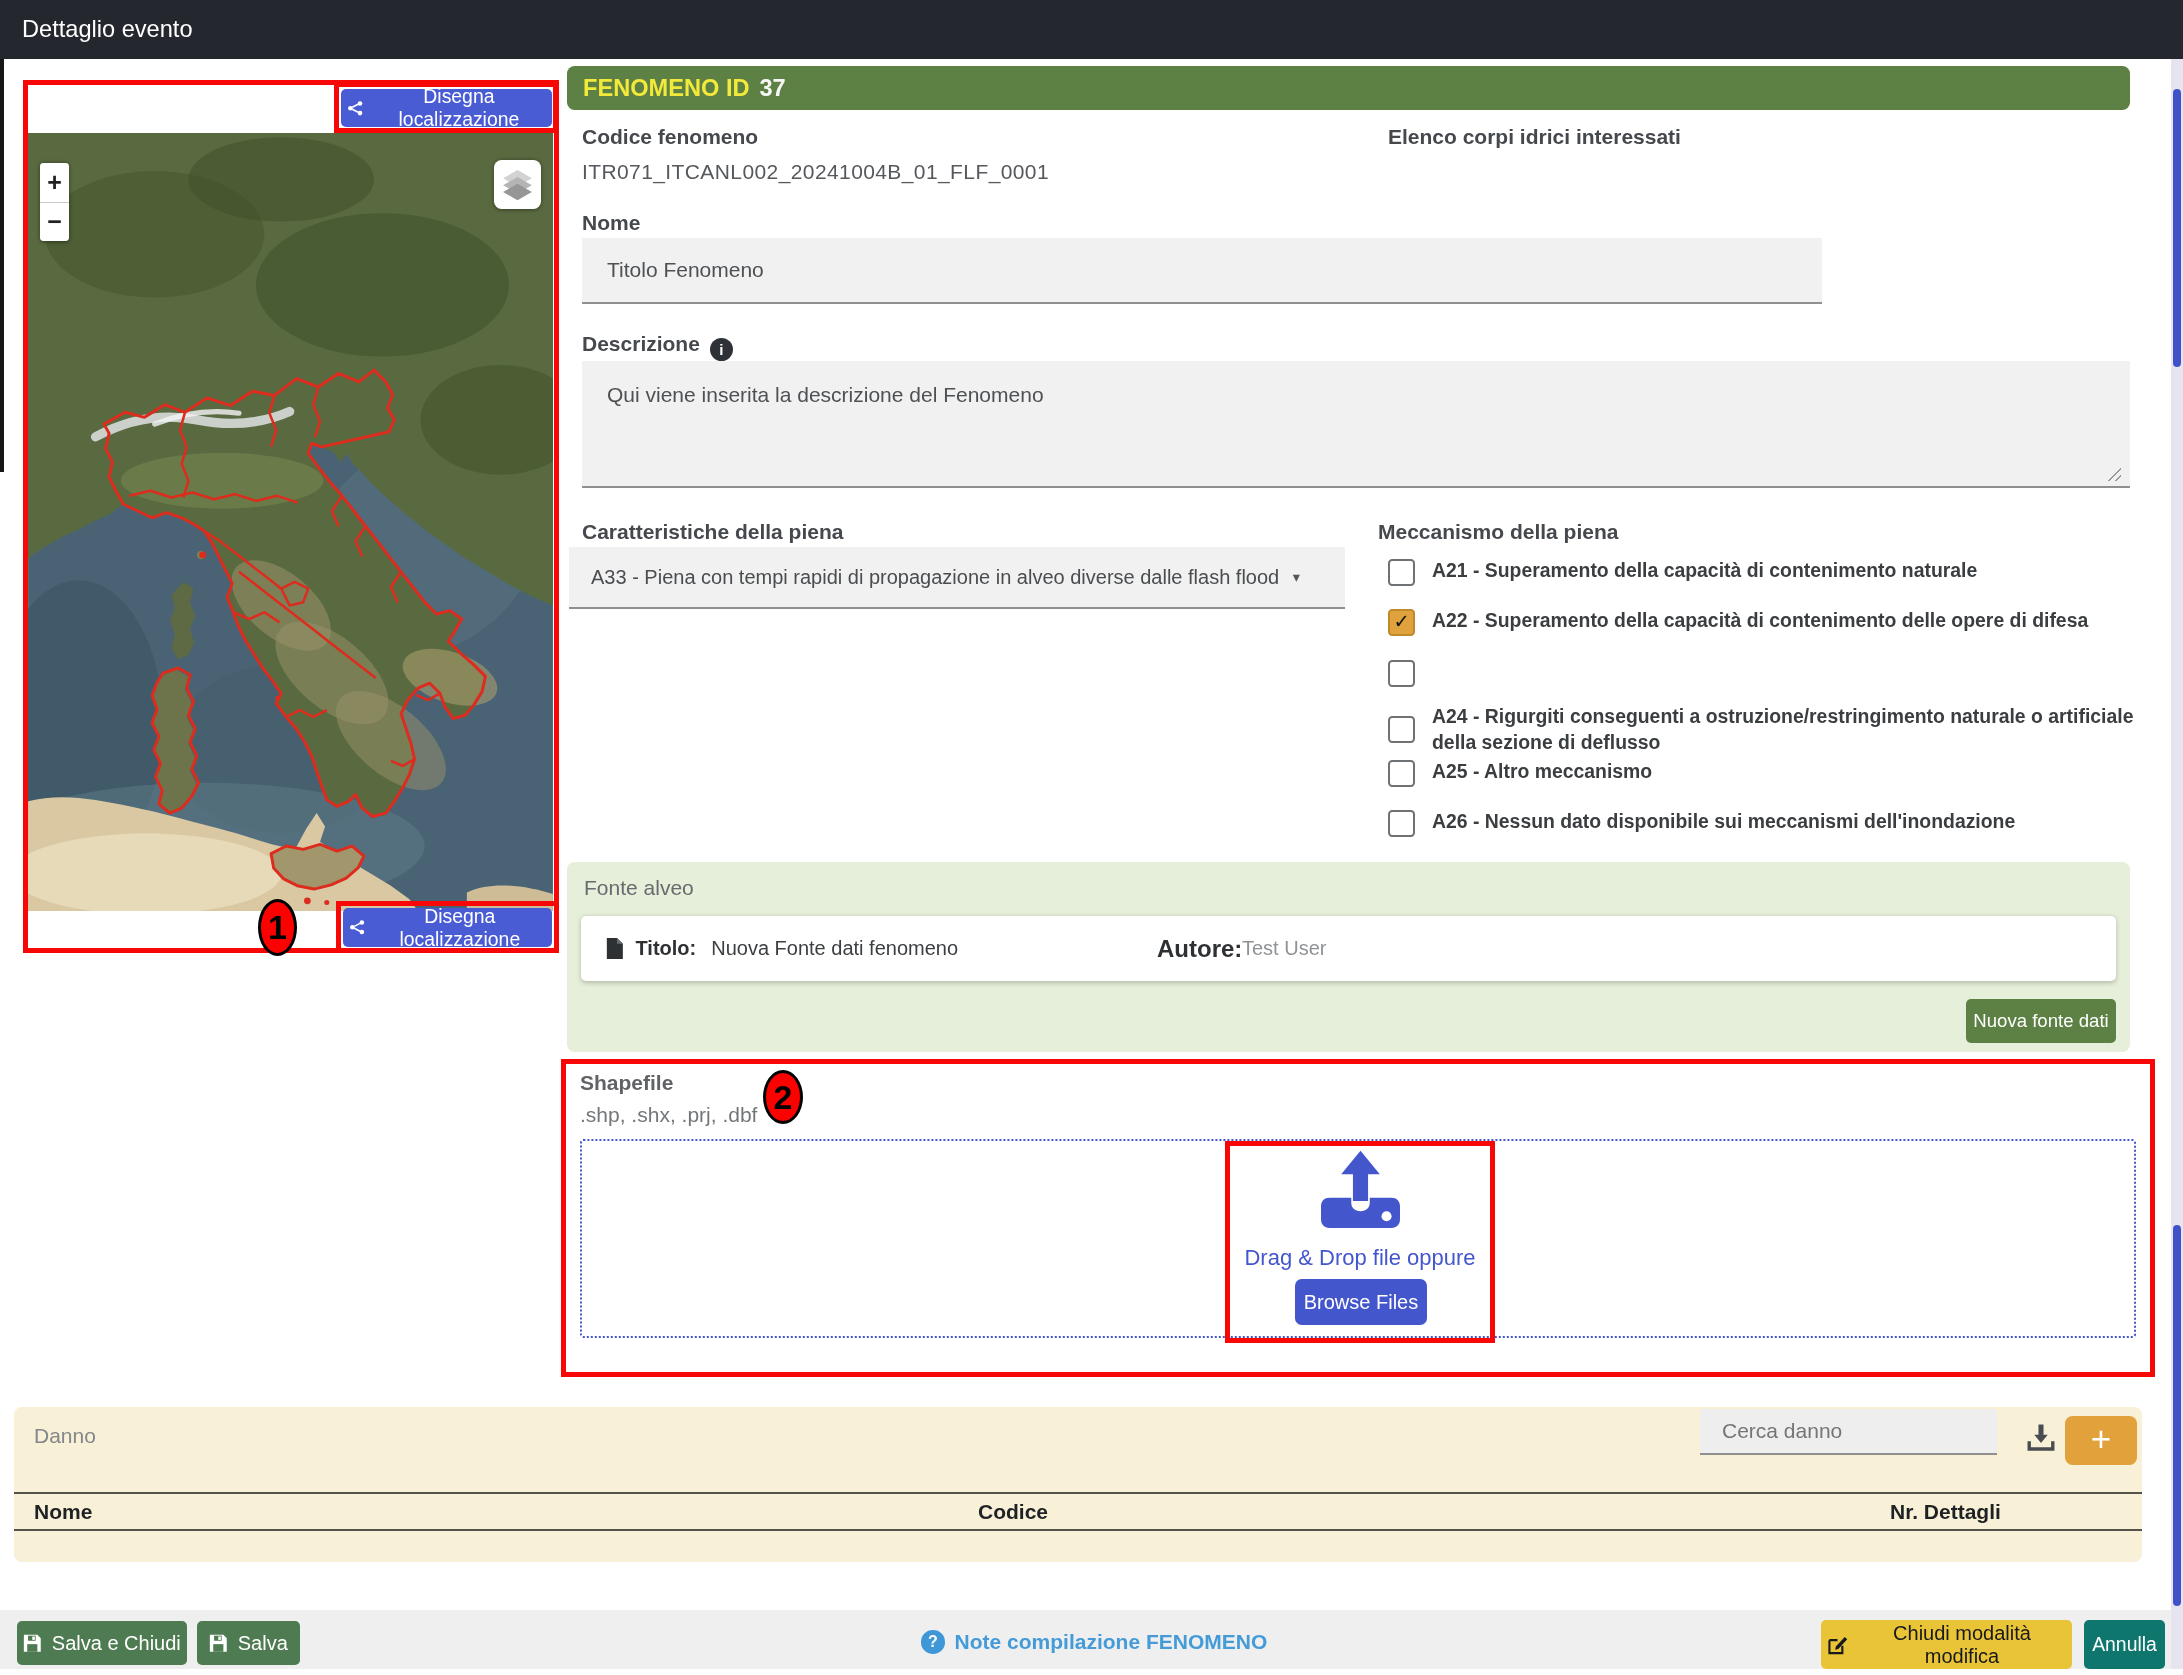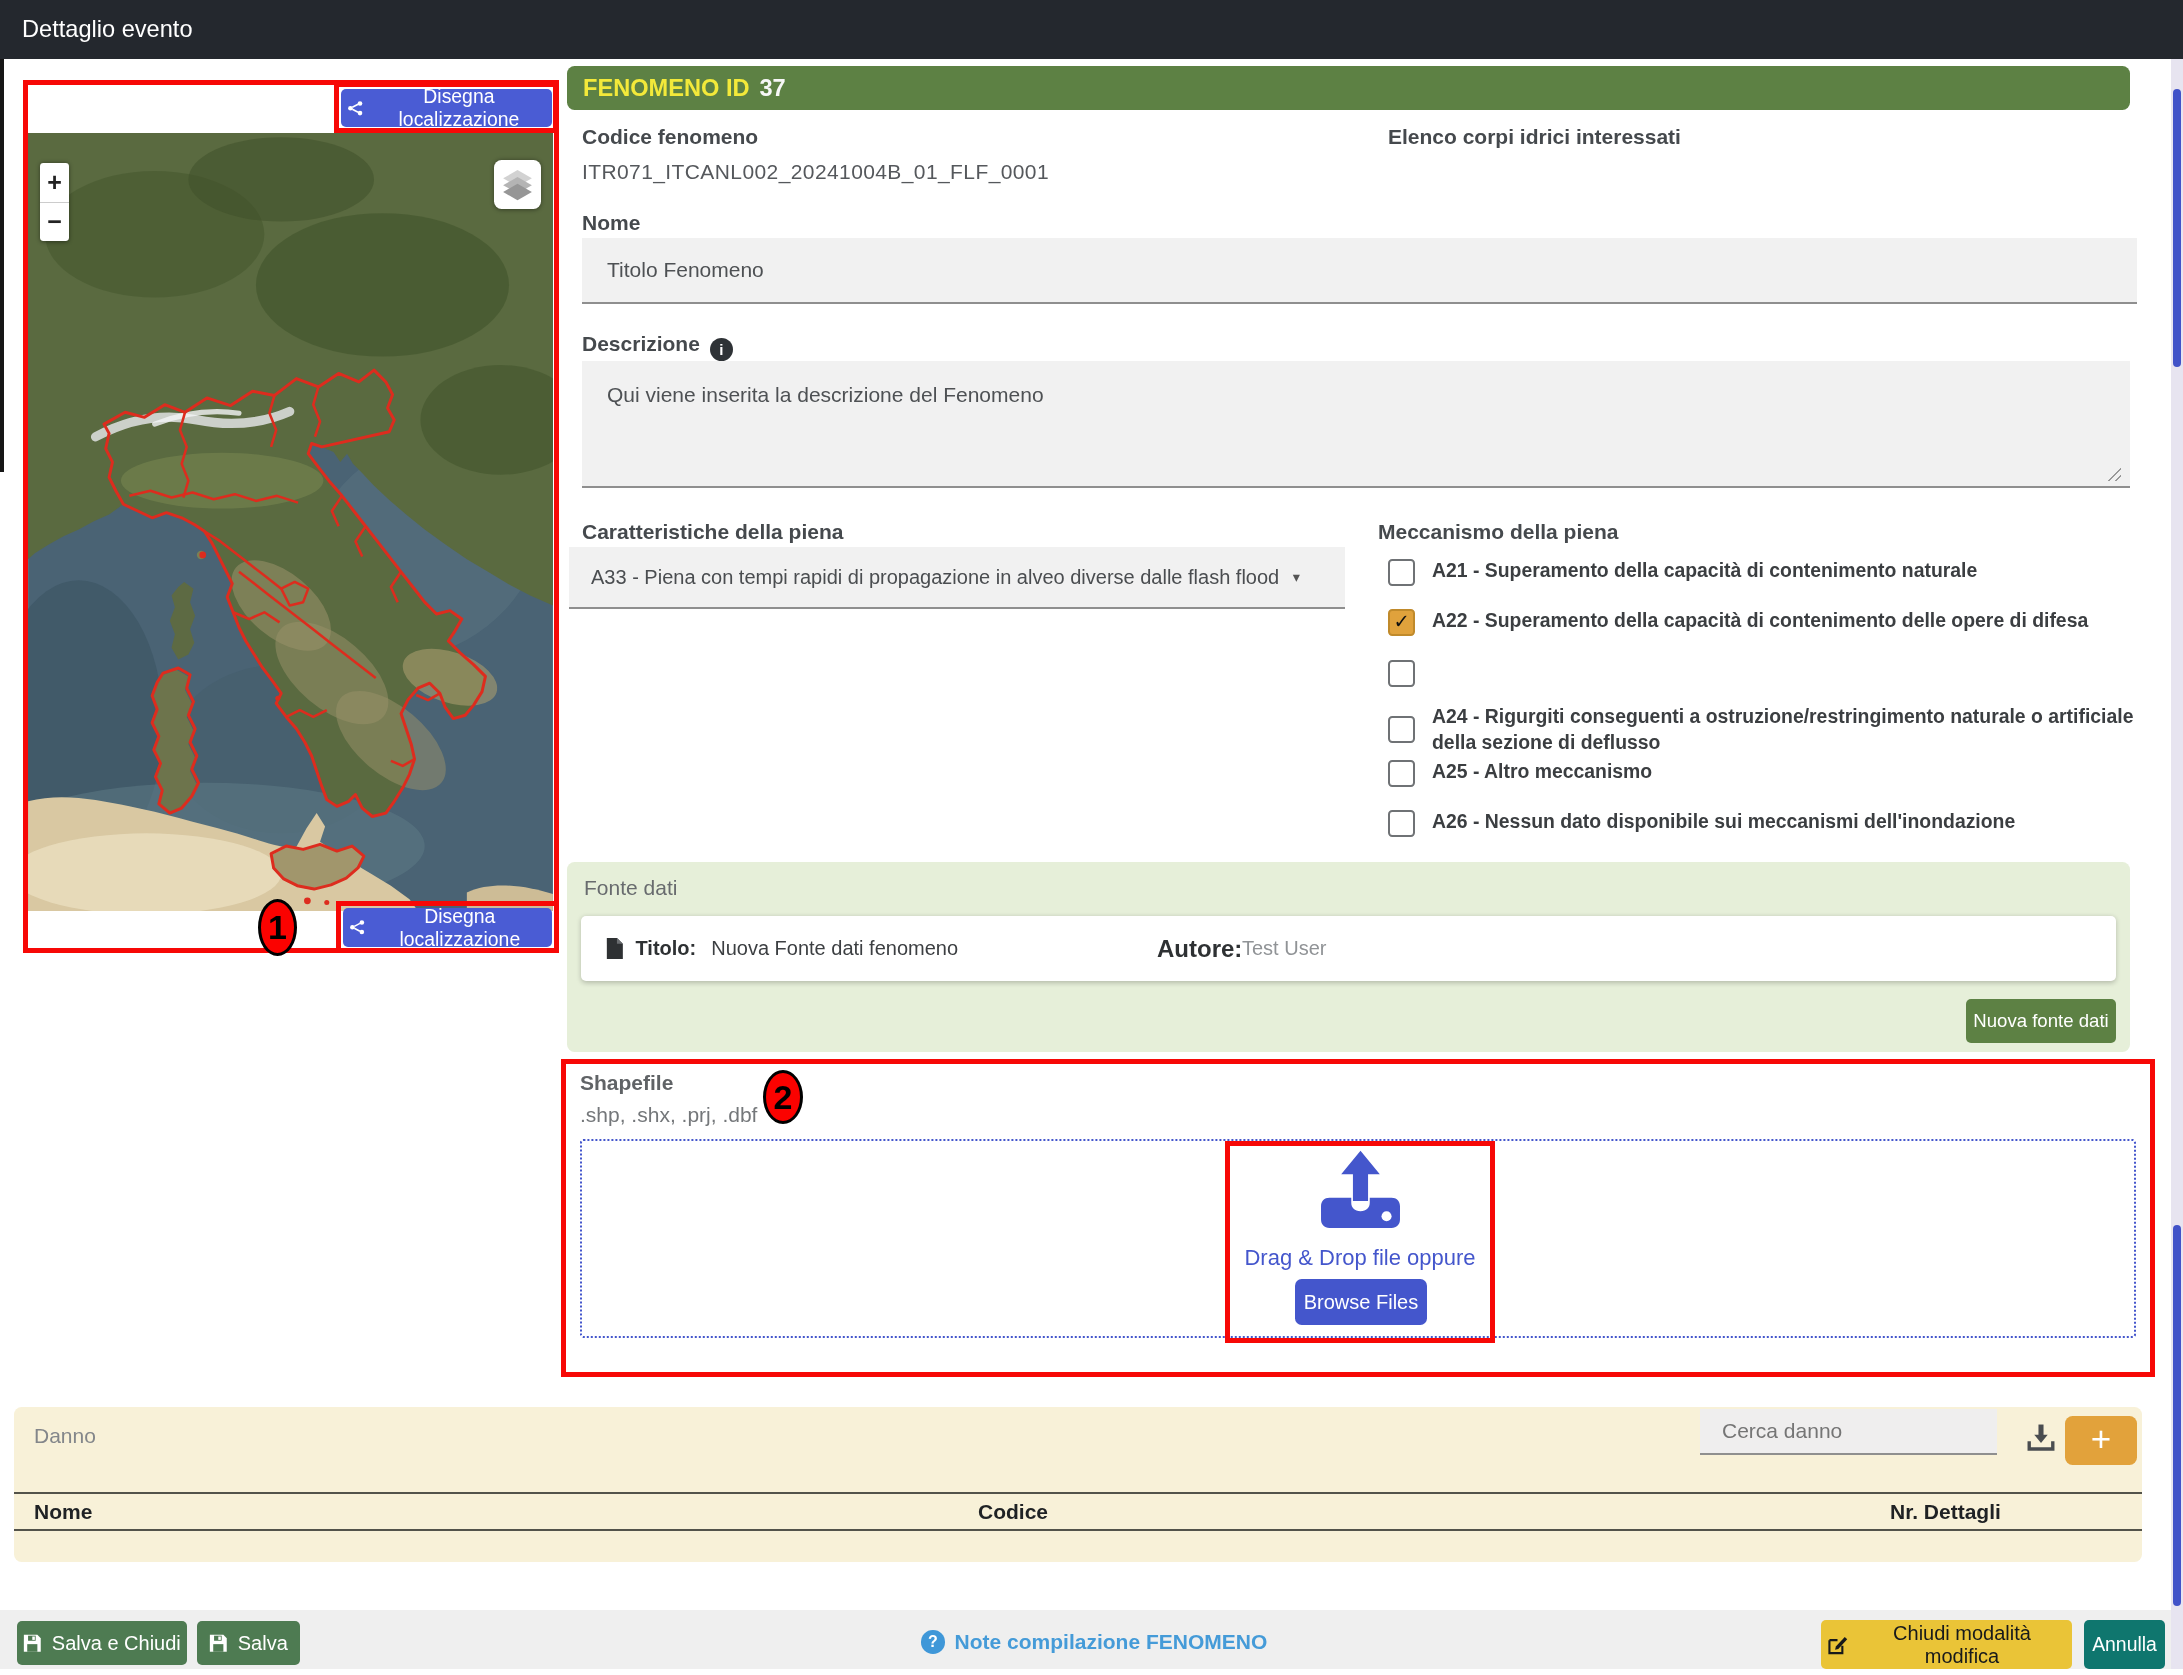--- a/index.html
+++ b/index.html
@@ -231,21 +231,21 @@
 <div class="abs green-bar">
   <span class="yellow">FENOMENO ID</span>
   <span class="white">37</span>
 </div>
 
 <div class="abs lbl" style="left:582px;top:125px;">Codice fenomeno</div>
 <div class="abs val" style="left:582px;top:160px;letter-spacing:0.4px;">ITR071_ITCANL002_20241004B_01_FLF_0001</div>
 <div class="abs lbl" style="left:1388px;top:125px;">Elenco corpi idrici interessati</div>
 
 <div class="abs lbl" style="left:582px;top:211px;">Nome</div>
-<input class="abs field" style="left: 582px; top: 238px; width: 1555px; height: 66px; padding: 0px 25px;" value="Titolo Fenomeno">
+<input class="abs field" style="left: 582px; top: 238px; width: 1240px; height: 66px; padding: 0px 25px;" value="Titolo Fenomeno">
 
 <div class="abs lbl" style="left:582px;top:332px;">
   <span>Descrizione</span><span class="info-i">i</span>
 </div>
 <textarea class="abs field" style="left: 582px; top: 361px; width: 1548px; height: 127px;">Qui viene inserita la descrizione del Fenomeno</textarea>
 <div class="abs resize-grip" style="left:2106px;top:466px;"></div>
 
 <div class="abs lbl" style="left:582px;top:520px;">Caratteristiche della piena</div>
 <div class="abs select-box" style="left:569px;top:547px;width:776px;height:62px;">
   <span>A33 - Piena con tempi rapidi di propagazione in alveo diverse dalle flash flood</span>
@@ -272,21 +272,21 @@
 <div class="chk-row" style="top:758px;">
   <span class="chk"></span>
   <span class="chk-lbl">A25 - Altro meccanismo</span>
 </div>
 <div class="chk-row" style="top:808px;">
   <span class="chk"></span>
   <span class="chk-lbl">A26 - Nessun dato disponibile sui meccanismi dell'inondazione</span>
 </div>
 
 <div class="abs fonte-section"></div>
-<div class="abs" style="left:584px;top:876px;font-size:21px;color:#686b6e;">Fonte dati</div>
+<div class="abs" style="left:584px;top:876px;font-size:21px;color:#686b6e;">Fonte alveo</div>
 <div class="abs fonte-card">
   <svg style="margin-left:25px;" width="17.7" height="23" viewBox="0 0 21 27">
     <path d="M1,1 H13 L20,8 V26 H1 Z" fill="#2e3133"></path>
     <path d="M13,1 L13,8 L20,8" fill="#6a6d70"></path>
   </svg>
   <span style="margin-left:11.8px;font-size:20px;font-weight:bold;color:#2e3133;">Titolo:</span>
   <span style="margin-left:15px;font-size:20px;color:#3c3f42;">Nuova Fonte dati fenomeno</span>
   <span style="position:absolute;left:576px;font-size:24px;font-weight:bold;color:#2e3133;">Autore:</span>
   <span style="position:absolute;left:661px;font-size:20px;color:#909396;">Test User</span>
 </div>

